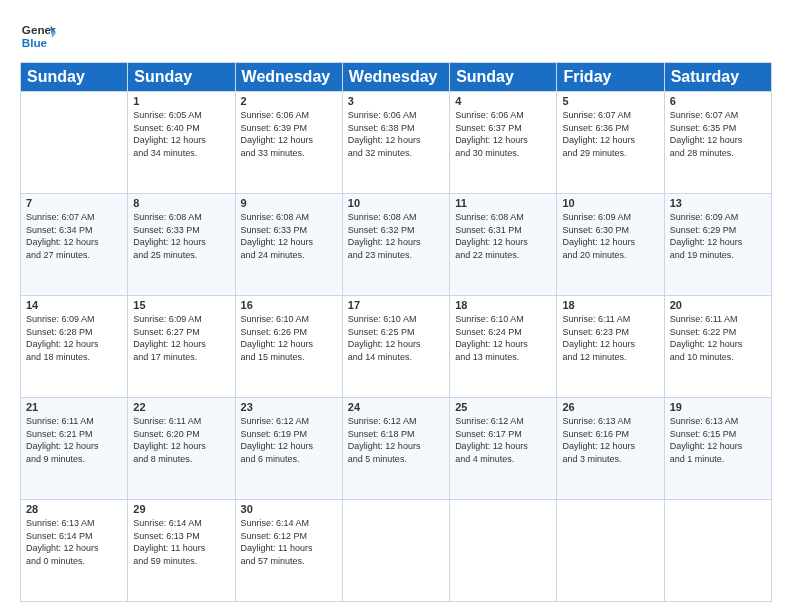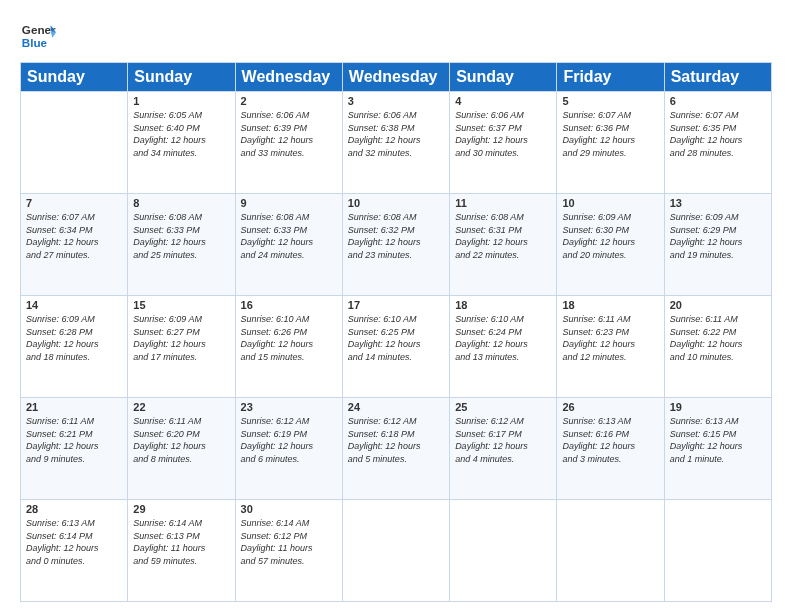--- a/index.html
+++ b/index.html
@@ -76,21 +76,20 @@
     .day-num {
       font-size: 11px;
       font-weight: bold;
       display: block;
       margin-bottom: 2px;
     }
     .day-info {
       font-size: 9px;
       color: #333;
       line-height: 1.4;
-      font-style: italic;
     }
     .empty-cell {
       background: #fff !important;
     }
   </style>
 </head>
 <body>
 
 <div class="page">
   <div class="header">

